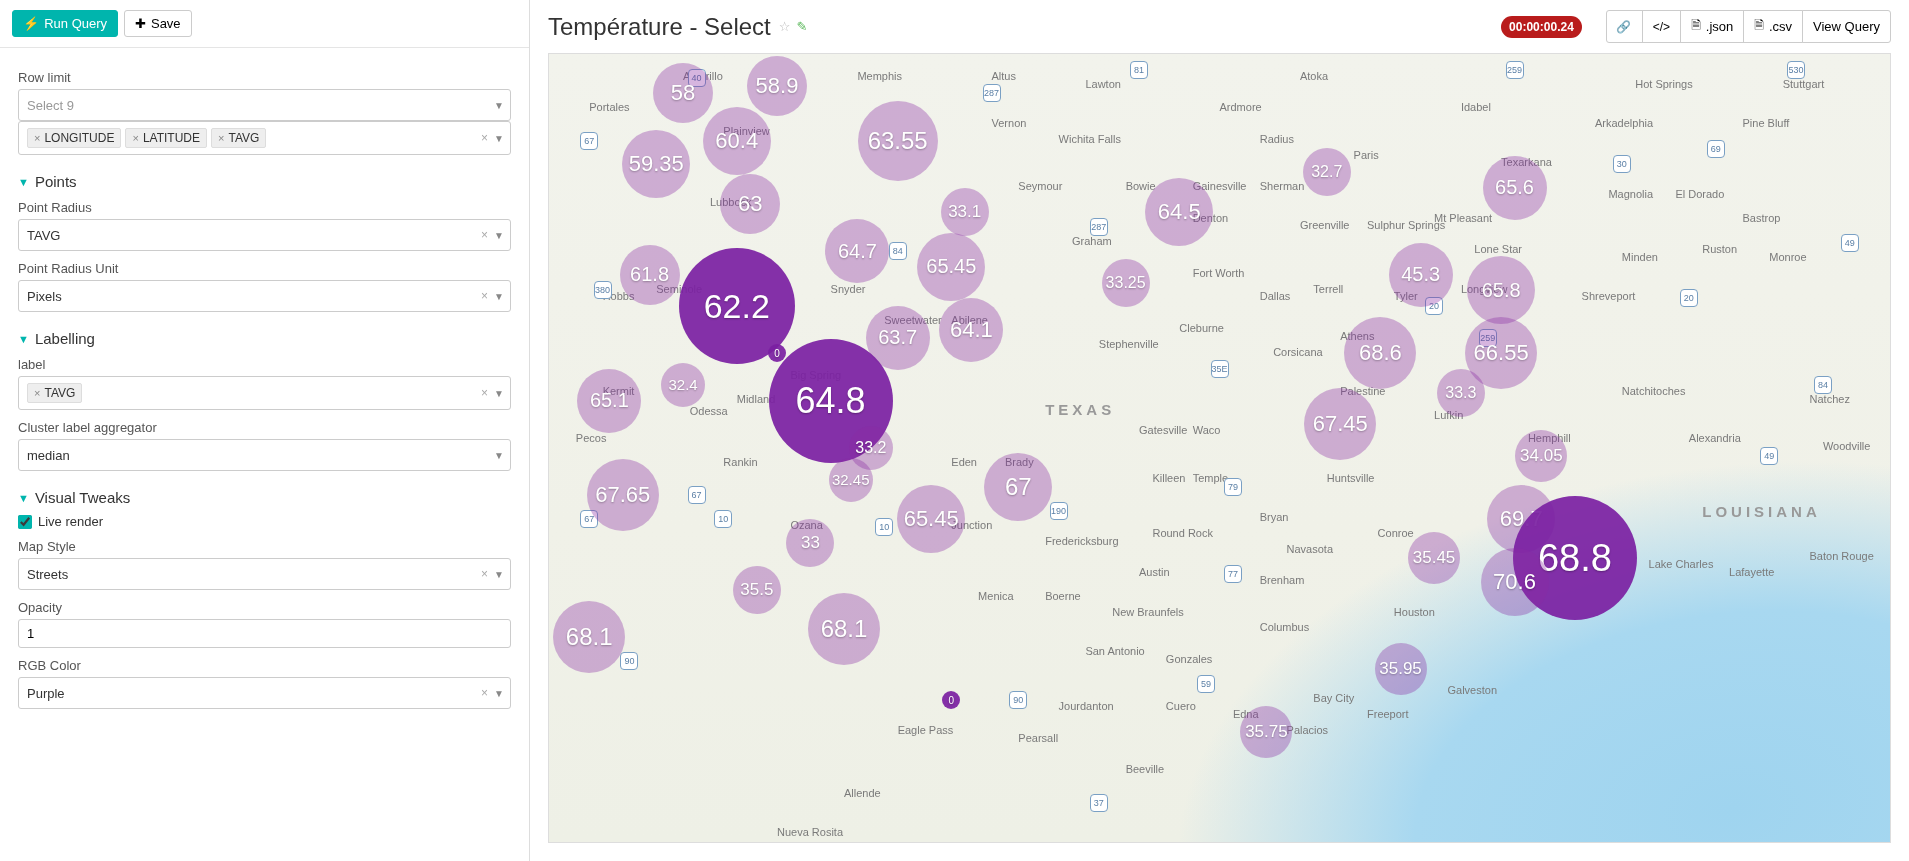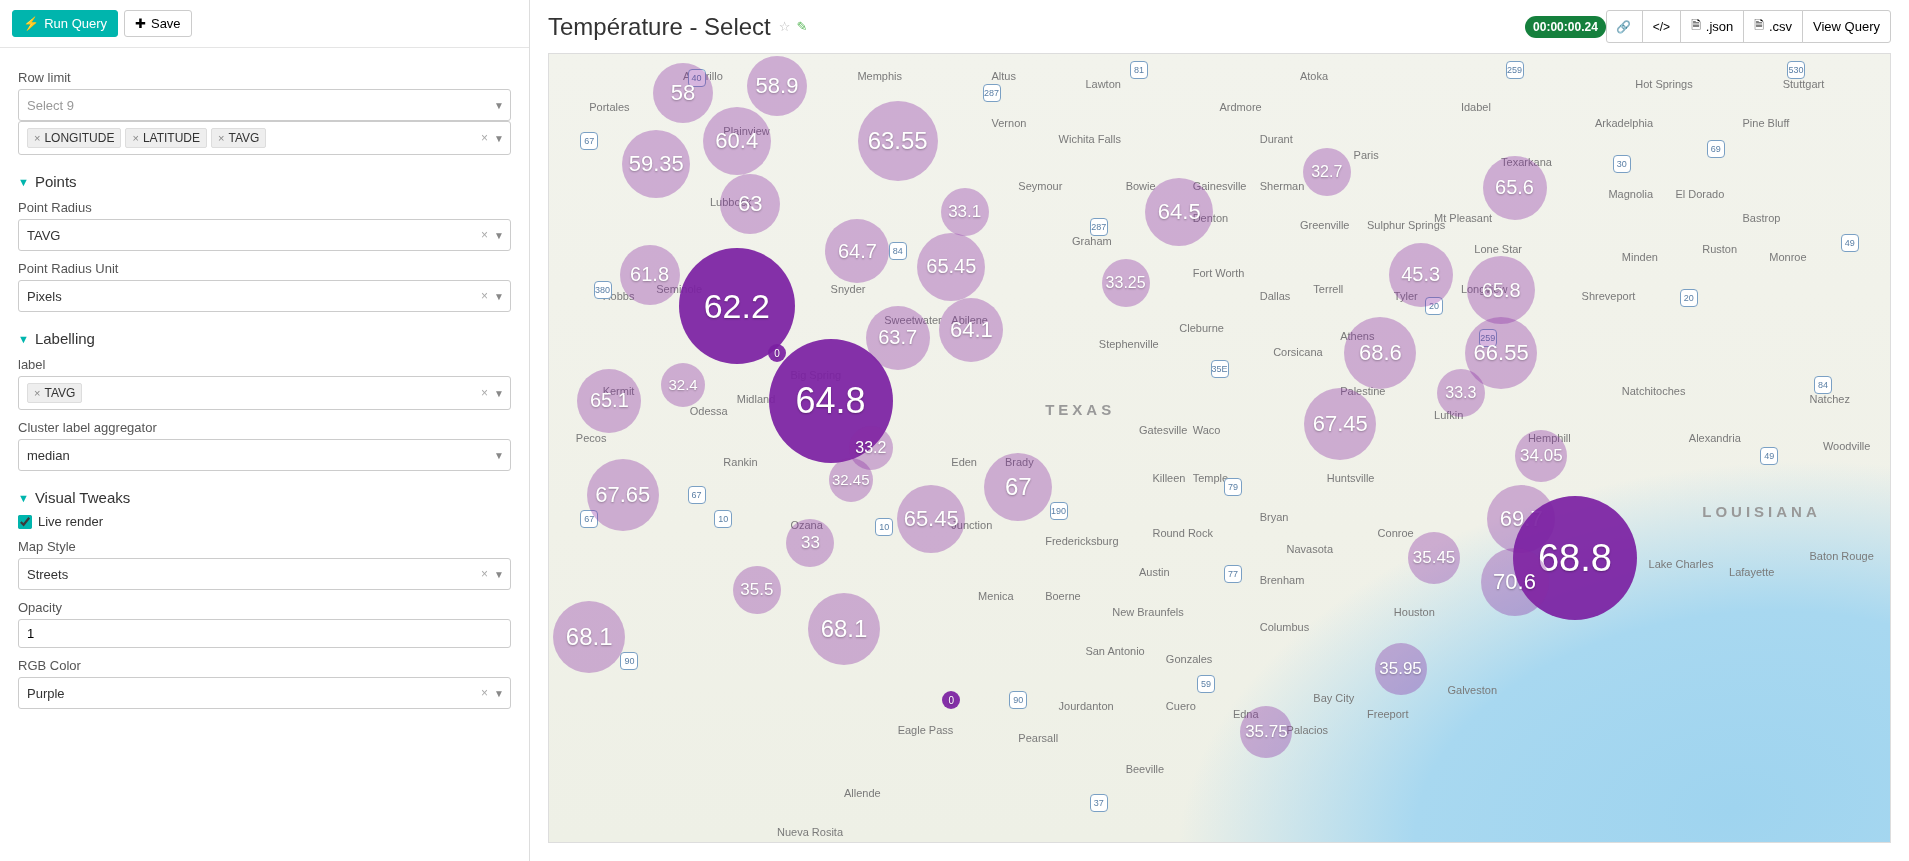--- a/index.html
+++ b/index.html
@@ -24,21 +24,21 @@
   input[type=checkbox] { accent-color: #00b5ad; width: 14px; height: 14px; }
   .text-input { border: 1px solid #ccc; border-radius: 3px; padding: 6px 8px; width: 100%; font-size: 13px; }
 
   .main { flex: 1; background: #fff; display: flex; flex-direction: column; padding: 10px 18px 18px 18px; }
   .main-header { display: flex; justify-content: space-between; align-items: center; margin-bottom: 10px; }
   .title-wrap { display: flex; align-items: center; gap: 8px; }
   .title { font-size: 24px; font-weight: 400; color: #333; }
   .title-icons { display: flex; gap: 6px; color: #888; }
   .title-icons span { cursor: pointer; }
   .right-tools { display: flex; align-items: center; gap: 0; }
-  .badge-time { background: #15803d; color: #fff; padding: 4px 8px; border-radius: 11px; font-size: 12px; font-weight: 600; margin-right: 0; }
+  .badge-time { background: #b91c1c; color: #fff; padding: 4px 8px; border-radius: 11px; font-size: 12px; font-weight: 600; margin-right: 24px; }
   .btn-group { display: flex; }
   .btn-group .btn { border-radius: 0; margin-left: -1px; }
   .btn-group .btn:first-child { border-radius: 3px 0 0 3px; margin-left: 0; }
   .btn-group .btn:last-child { border-radius: 0 3px 3px 0; }
   .icon-sm { font-size: 12px; }
 
   .map-container { flex: 1; position: relative; background: #eef0e8; border: 1px solid #ddd; overflow: hidden; }
   .map-bg { position: absolute; inset: 0; background:
     linear-gradient(180deg, #f2f3ec 0%, #f0f1e8 60%, #eef0e6 100%); }
   .ocean { position: absolute; right: -5%; bottom: -10%; width: 60%; height: 55%; background: radial-gradient(ellipse at 70% 80%, #9fd4ef 0%, #a8d8f0 40%, transparent 70%); transform: rotate(-8deg); }
@@ -205,21 +205,21 @@
           <div class="city-label" style="left: 56%; top: 2%;">Atoka</div>
           <div class="city-label" style="left: 68%; top: 6%;">Idabel</div>
           <div class="city-label" style="left: 81%; top: 3%;">Hot Springs</div>
           <div class="city-label" style="left: 92%; top: 3%;">Stuttgart</div>
           <div class="city-label" style="left: 78%; top: 8%;">Arkadelphia</div>
           <div class="city-label" style="left: 89%; top: 8%;">Pine Bluff</div>
           <div class="city-label" style="left: 13%; top: 9%;">Plainview</div>
           <div class="city-label" style="left: 3%; top: 6%;">Portales</div>
           <div class="city-label" style="left: 33%; top: 8%;">Vernon</div>
           <div class="city-label" style="left: 38%; top: 10%;">Wichita Falls</div>
-          <div class="city-label" style="left: 53%; top: 10%;">Durant</div>
+          <div class="city-label" style="left: 53%; top: 10%;">Radius</div>
           <div class="city-label" style="left: 60%; top: 12%;">Paris</div>
           <div class="city-label" style="left: 71%; top: 13%;">Texarkana</div>
           <div class="city-label" style="left: 79%; top: 17%;">Magnolia</div>
           <div class="city-label" style="left: 84%; top: 17%;">El Dorado</div>
           <div class="city-label" style="left: 91%; top: 25%;">Monroe</div>
           <div class="city-label" style="left: 12%; top: 18%;">Lubbock</div>
           <div class="city-label" style="left: 35%; top: 16%;">Seymour</div>
           <div class="city-label" style="left: 43%; top: 16%;">Bowie</div>
           <div class="city-label" style="left: 48%; top: 16%;">Gainesville</div>
           <div class="city-label" style="left: 53%; top: 16%;">Sherman</div>

